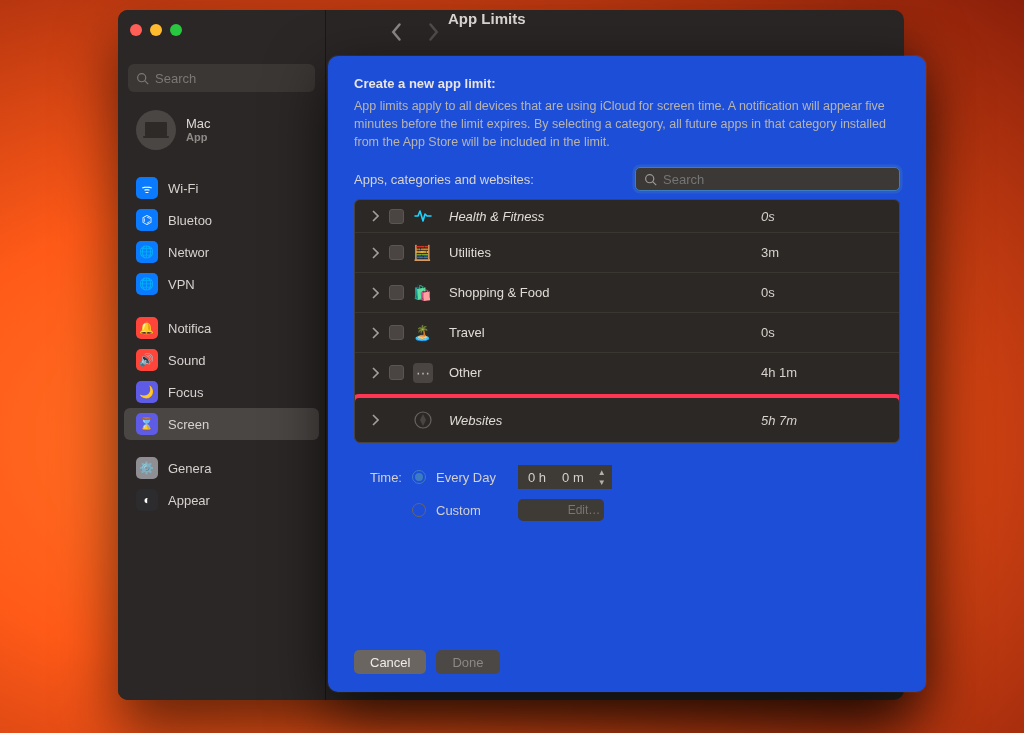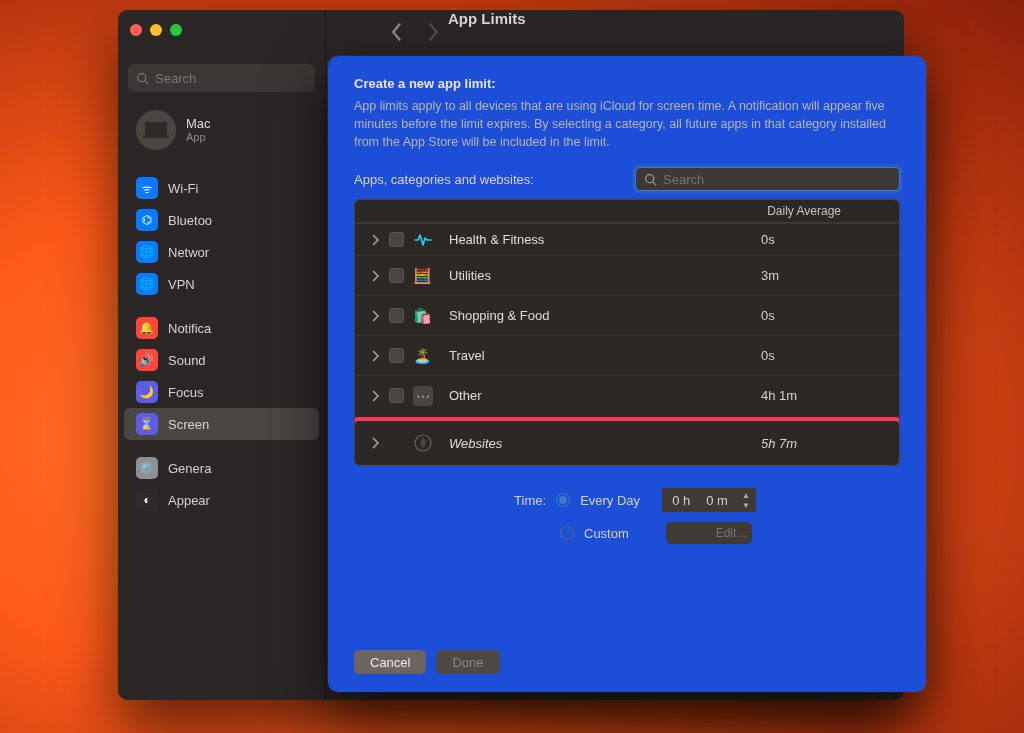--- a/index.html
+++ b/index.html
@@ -28,21 +28,21 @@
     .nav-arrows { position:absolute; left:272px; top:12px; display:flex; gap:22px; color:#8b8886; }
     .nav-arrows svg { width:14px; height:20px; }
     .header-title { position:absolute; left:330px; top:0; color:#d9d6d4; font-size:15px; font-weight:600; }
 
     .sidebar { width:208px; background:#2b2726; height:100%; border-right:1px solid #1a1716; padding-top:50px; }
     .sidebar-search { margin:4px 10px 10px 10px; height:28px; background:#3b3735; border-radius:6px; display:flex; align-items:center; padding:0 8px; color:#7c7876; font-size:13px; gap:6px; }
     .profile-row { display:flex; align-items:center; gap:10px; padding:8px 12px; margin:2px 6px; border-radius:6px; }
     .profile-avatar { width:40px; height:40px; border-radius:50%; background:#4a4644; display:flex; align-items:center; justify-content:center; }
     .profile-avatar svg { width:26px; height:20px; fill:#2d2a28; }
     .profile-texts { color:#ddd8d5; font-size:13px; line-height:1.2; }
-    .profile-sub { color:#8e8a87; font-size:11px; }
+    .profile-sub { color:#8e8a87; font-size:11px;font-weight:bold; }
     .side-item { display:flex; align-items:center; gap:10px; padding:5px 12px; margin:0 6px; border-radius:6px; color:#d6d2cf; font-size:13px; }
     .side-item.selected { background:#4a4644; }
     .side-icon { width:22px; height:22px; border-radius:5px; display:flex; align-items:center; justify-content:center; font-size:12px; color:#fff; flex-shrink:0; }
     .i-wifi { background:#0a7aff; }
     .i-bt { background:#0a7aff; }
     .i-net { background:#0a7aff; }
     .i-vpn { background:#0a7aff; }
     .i-notif { background:#ff453a; }
     .i-sound { background:#ff453a; }
     .i-focus { background:#5e5ce6; }
@@ -85,21 +85,21 @@
     .chev svg { width:8px; height:12px; }
     .ck { width:15px; height:15px; border-radius:3px; background:#4a4542; border:1px solid #5c5652; }
     .cat-icon { width:20px; height:20px; display:flex; align-items:center; justify-content:center; font-size:15px; }
     .cat-name { color:#e0dbd6; padding-left:6px; }
     .cat-time { color:#d7d2cd; }
     .first-row { height:32px; }
     .highlight-wrap { border:4px solid #ff3554; border-radius:8px; margin:2px -4px -4px -4px; }
     .highlight-wrap .cat-item { height:44px; border-top:none; }
 
     .time-area { margin-top:22px; display:flex; flex-direction:column; gap:10px; font-size:13px; color:#d5d0cb; }
-    .time-row { display:flex; align-items:center; gap:10px;justify-content:center; }
+    .time-row { display:flex; align-items:center; gap:10px; }
     .time-label { width:48px; text-align:right; color:#d5d0cb; }
     .radio { width:14px; height:14px; border-radius:50%; border:1px solid #6a6560; position:relative; flex-shrink:0; }
     .radio.checked { border-color:#3e7cc2; }
     .radio.checked::after { content:""; position:absolute; inset:2px; border-radius:50%; background:#3e7cc2; }
     .stepper { display:flex; align-items:center; background:#3e3a36; border-radius:0; height:24px; padding:0 4px 0 10px; gap:8px; font-size:13px; color:#d5d0cb; }
     .stepper-arrows { display:flex; flex-direction:column; margin-left:4px; }
     .sa { width:12px; height:10px; display:flex; align-items:center; justify-content:center; color:#b5b0ab; font-size:8px; }
     .edit-btn { width:86px; height:22px; background:#3e3a36; border-radius:5px; color:#7a7571; font-size:12px; display:flex; align-items:center; justify-content:center;padding-left:46px; }
 
     .modal-footer { margin-top:auto; display:flex; justify-content:flex-start; gap:10px; }
@@ -211,23 +211,20 @@
     <div class="modal-search">
       <svg width="13" height="13" viewBox="0 0 16 16">
           <circle cx="7" cy="7" r="5" stroke="#999" stroke-width="1.5" fill="none"></circle>
           <line x1="11" y1="11" x2="15" y2="15" stroke="#999" stroke-width="1.5"></line>
         </svg>
       <input type="text" placeholder="Search" style="">
     </div>
   </div>
 
   <div class="list-box">
-    <div class="list-header">
-      <span>Daily Average</span>
-    </div>
 
     <div class="cat-item first-row">
       <span class="chev">
           <svg viewBox="0 0 8 12">
             <path d="M2 1 L7 6 L2 11" stroke="currentColor" stroke-width="1.6" fill="none"></path>
           </svg>
         </span>
       <span class="ck"></span>
       <span class="cat-icon ic-hf">
           <svg width="18" height="14" viewBox="0 0 18 14">

